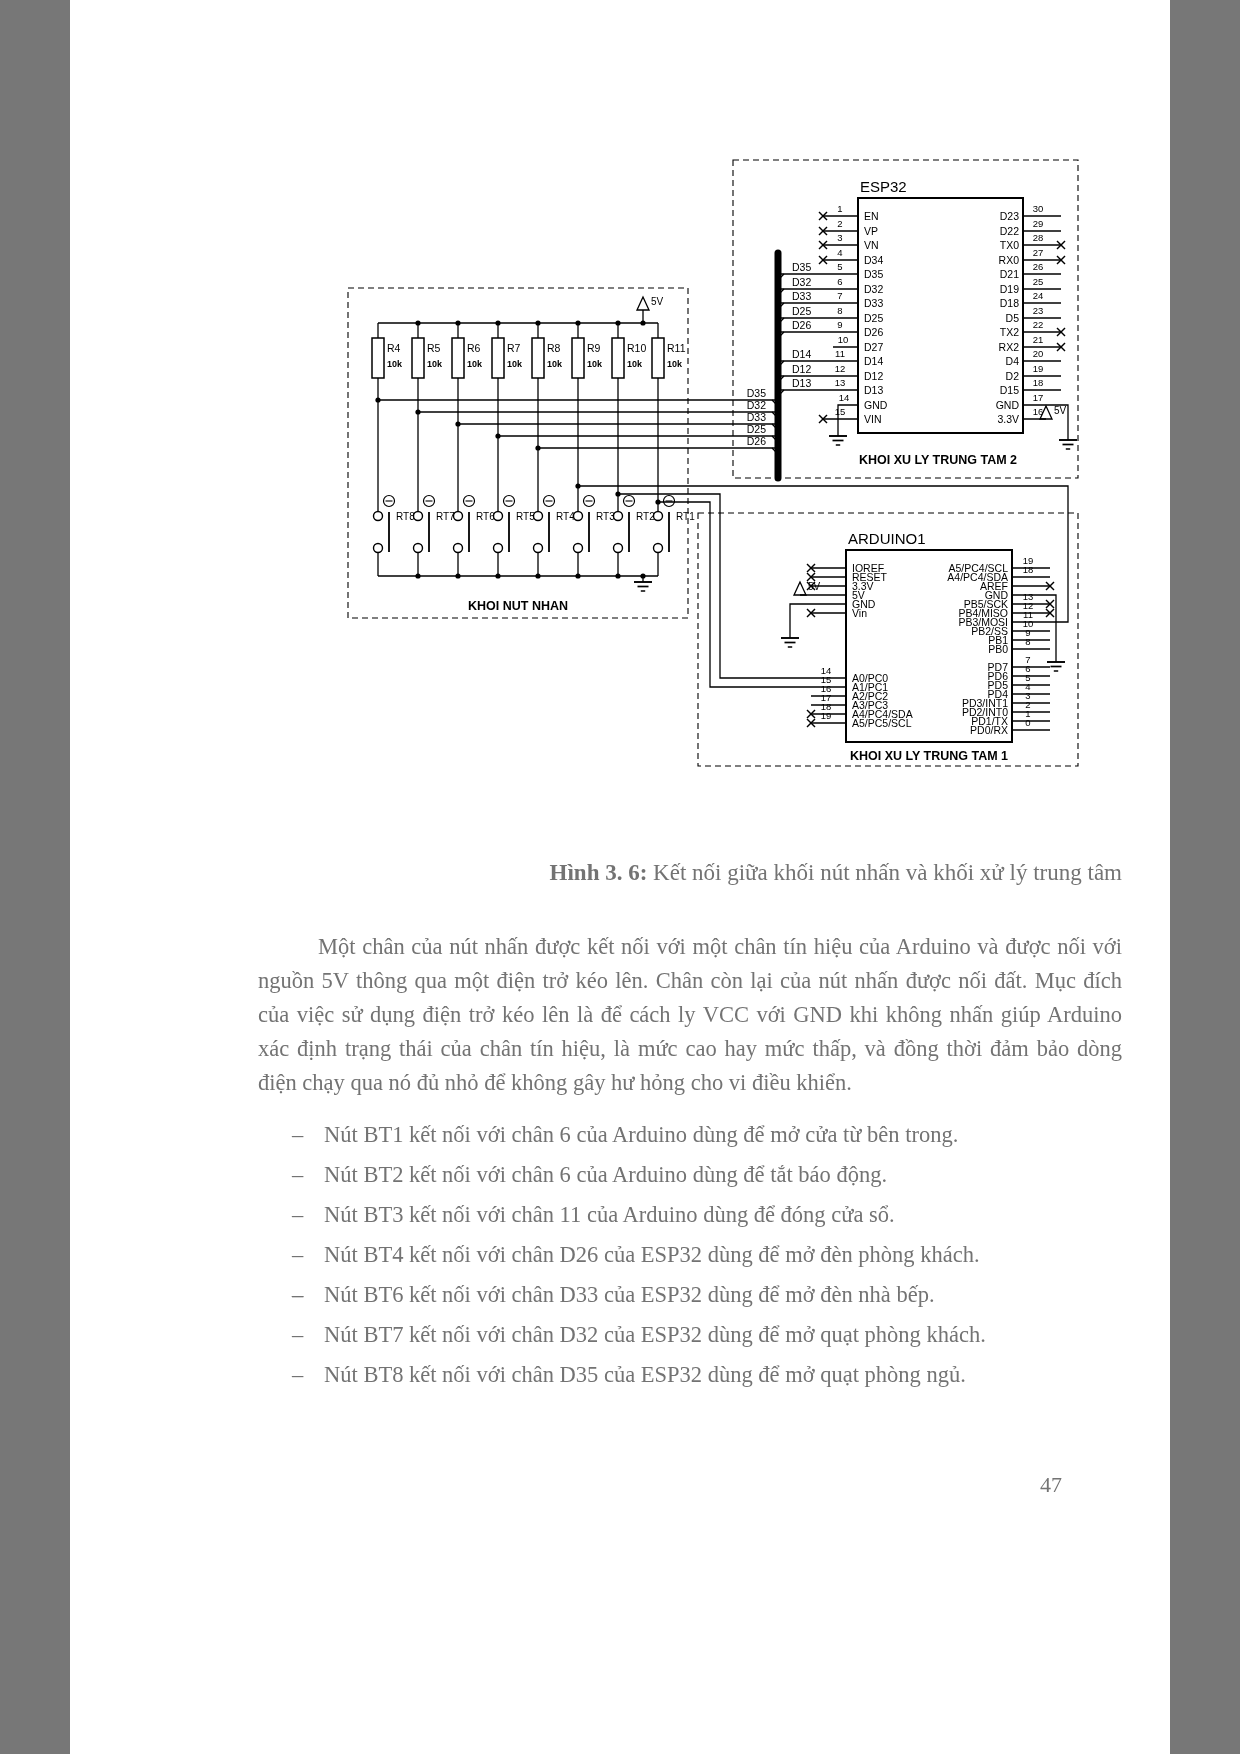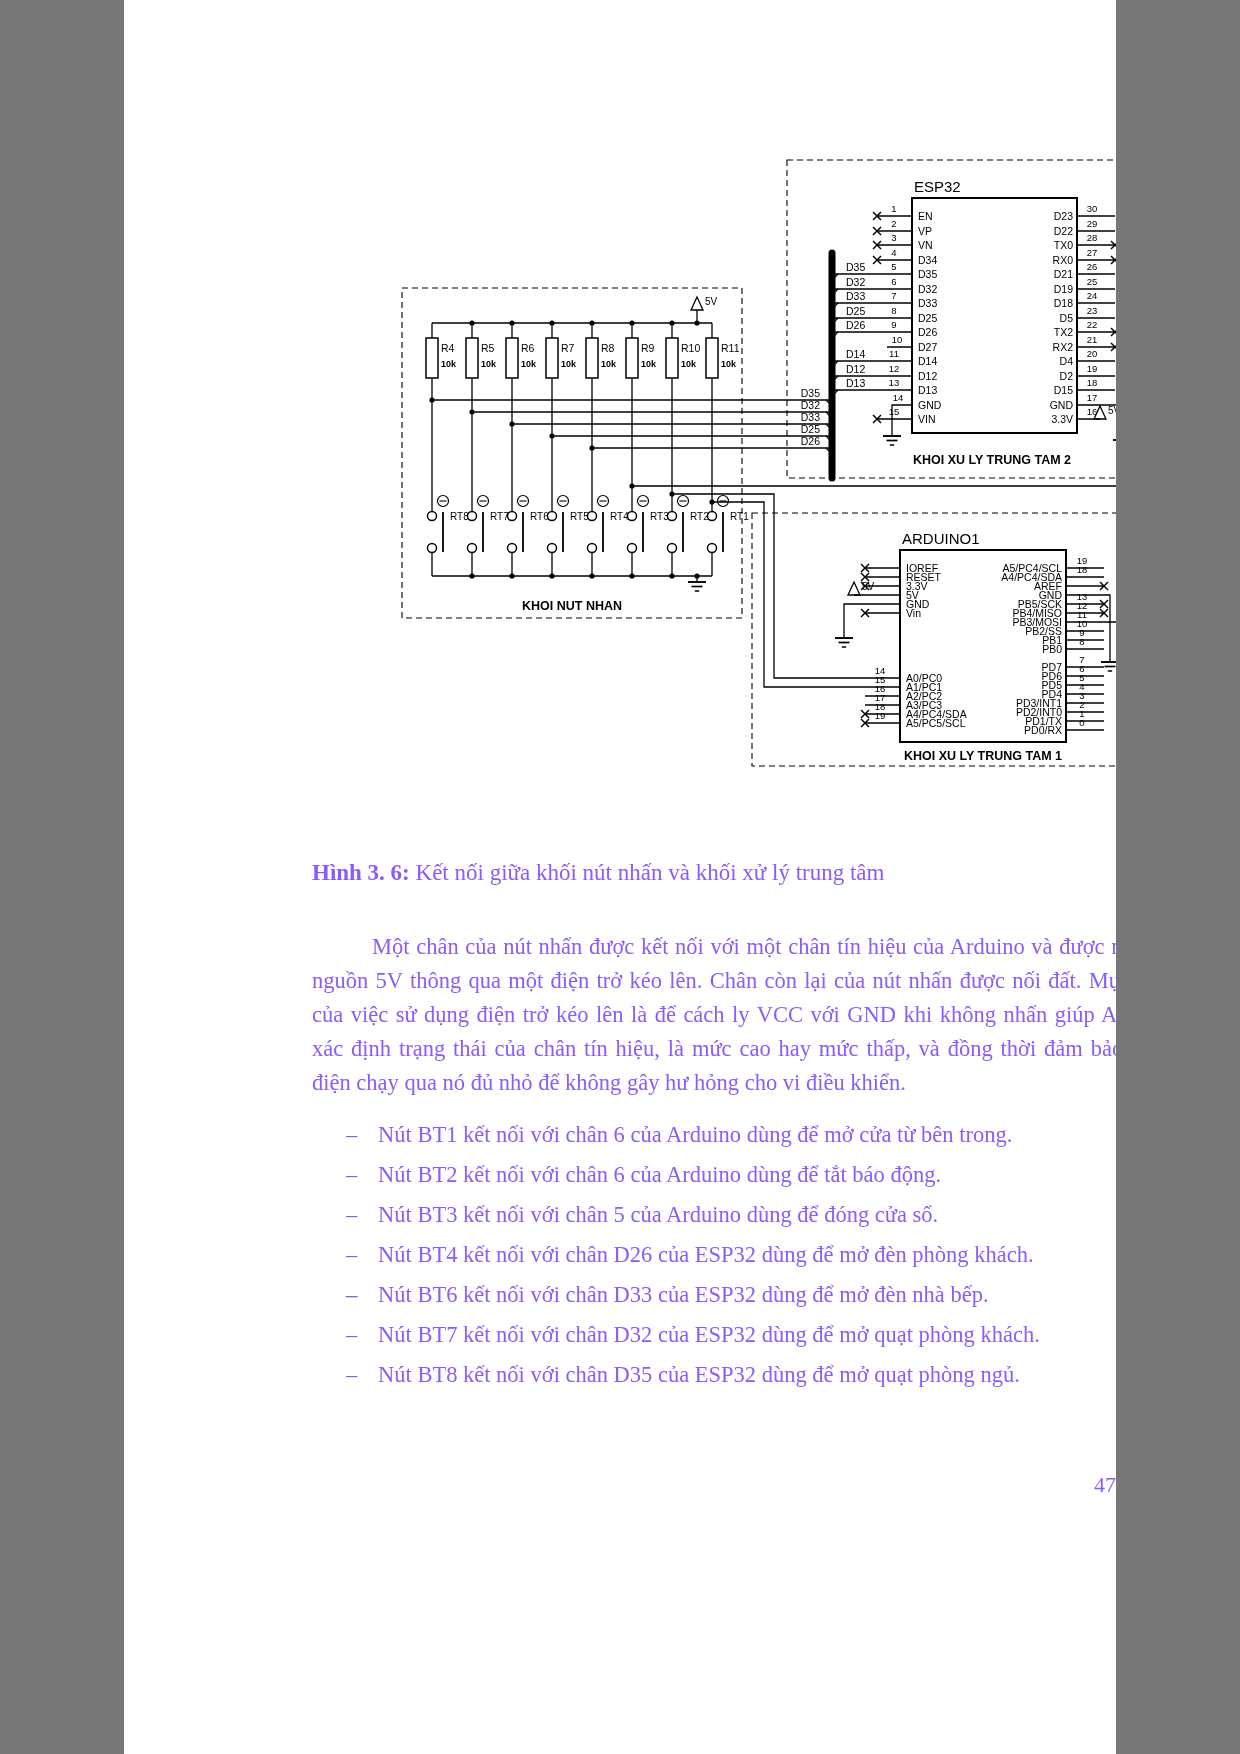--- a/index.html
+++ b/index.html
@@ -1,20 +1,20 @@
 <!DOCTYPE html>
 <html><head>
 <meta charset="utf-8">
 <style>
   html,body{margin:0;padding:0;background:#777;}
-  .page{position:relative;width:992px;height:1754px;background:#ffffff;margin:0 auto;
-        font-family:"Liberation Serif",serif;color:#8b5cf6;overflow:hidden;}
+  .page{position:relative;width:1100px;height:1754px;background:#ffffff;margin:0 auto;
+        font-family:"Liberation Serif",serif;color:#737373;overflow:hidden;}
   .figure{position:absolute;left:268px;top:148px;width:748px;height:624px;}
   svg text{font-family:"Liberation Sans","DejaVu Sans",sans-serif;fill:#000;}
-  .caption{position:absolute;left:188px;top:860px;width:864px;text-align:left;
+  .caption{position:absolute;left:188px;top:860px;width:864px;text-align:right;
            font-size:23px;}
   .caption b{font-weight:bold;}
   .para{position:absolute;left:188px;top:898px;width:864px;font-size:22.5px;
         line-height:34px;text-align:justify;text-indent:60px;margin-top:32px;}
   .list{position:absolute;left:222px;top:1122px;width:830px;font-size:22.5px;}
   .list .row{position:relative;padding-left:32px;margin-bottom:14px;line-height:26px;}
   .list .dash{position:absolute;left:0;top:0;}
   .pageno{position:absolute;left:970px;top:1472px;font-size:22px;}
 </style>
 </head>
@@ -423,21 +423,21 @@
 
   <div class="caption">
     <b>Hình 3. 6:</b><span> Kết nối giữa khối nút nhấn và khối xử lý trung tâm</span>
   </div>
 
   <div class="para">Một chân của nút nhấn được kết nối với một chân tín hiệu của Arduino và được nối với nguồn 5V thông qua một điện trở kéo lên. Chân còn lại của nút nhấn được nối đất. Mục đích của việc sử dụng điện trở kéo lên là để cách ly VCC với GND khi không nhấn giúp Arduino xác định trạng thái của chân tín hiệu, là mức cao hay mức thấp, và đồng thời đảm bảo dòng điện chạy qua nó đủ nhỏ để không gây hư hỏng cho vi điều khiển.</div>
 
   <div class="list">
       <div class="row"><span class="dash">–</span><span>Nút BT1 kết nối với chân 6 của Arduino dùng để mở cửa từ bên trong.</span></div>
       <div class="row"><span class="dash">–</span><span>Nút BT2 kết nối với chân 6 của Arduino dùng để tắt báo động.</span></div>
-      <div class="row"><span class="dash">–</span><span>Nút BT3 kết nối với chân 5 của Arduino dùng để đóng cửa sổ.</span></div>
+      <div class="row"><span class="dash">–</span><span>Nút BT3 kết nối với chân 11 của Arduino dùng để đóng cửa sổ.</span></div>
       <div class="row"><span class="dash">–</span><span>Nút BT4 kết nối với chân D26 của ESP32 dùng để mở đèn phòng khách.</span></div>
       <div class="row"><span class="dash">–</span></div>
       <div class="row"><span class="dash">–</span><span>Nút BT6 kết nối với chân D33 của ESP32 dùng để mở đèn nhà bếp.</span></div>
       <div class="row"><span class="dash">–</span><span>Nút BT7 kết nối với chân D32 của ESP32 dùng để mở quạt phòng khách.</span></div>
       <div class="row"><span class="dash">–</span><span>Nút BT8 kết nối với chân D35 của ESP32 dùng để mở quạt phòng ngủ.</span></div>
     </div>
 
   <div class="pageno">47</div>
 </div>
 

